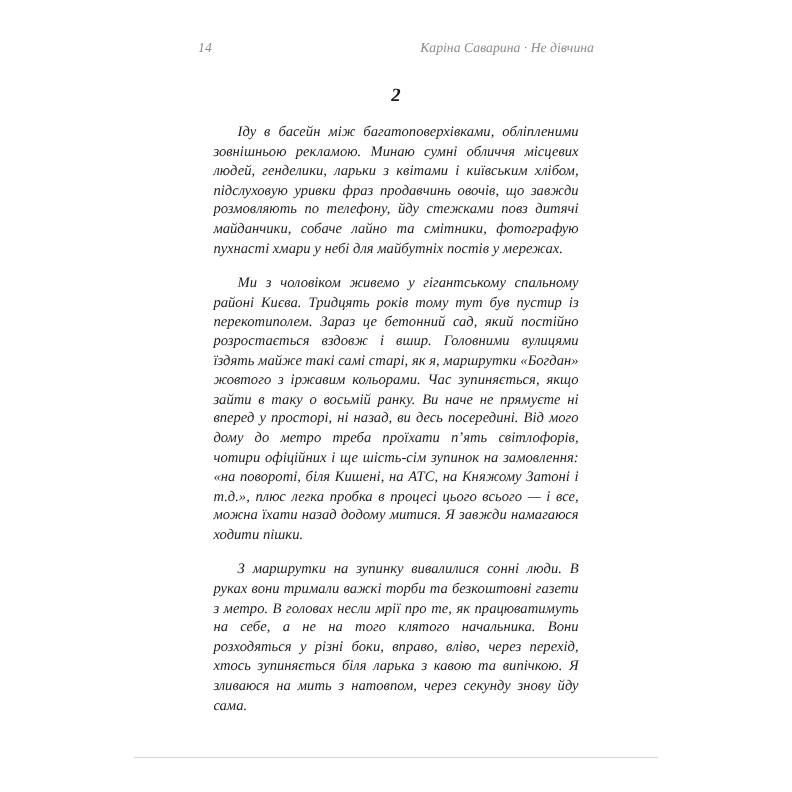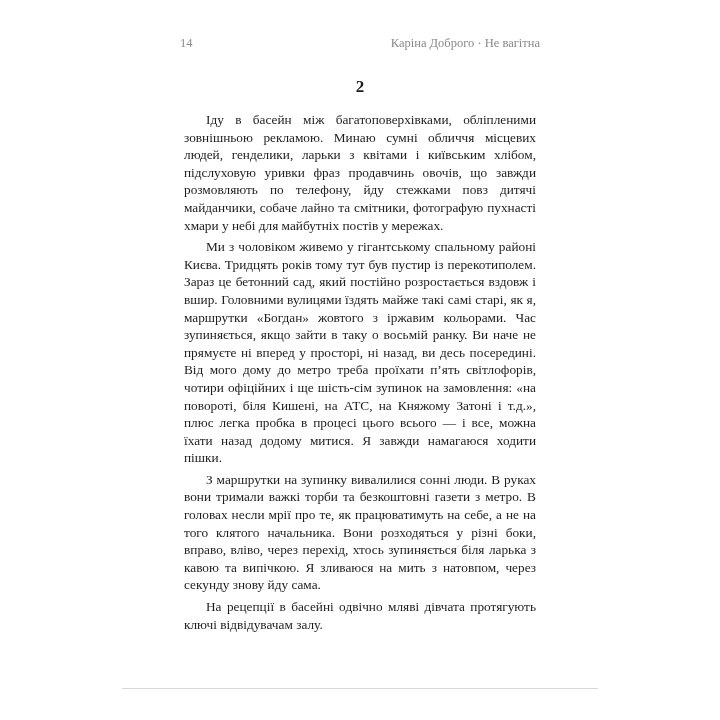--- a/index.html
+++ b/index.html
@@ -7,20 +7,21 @@
     padding: 0;
     background: #ffffff;
     font-family: "Liberation Serif", serif;
   }
   .page {
     position: relative;
     width: 640px;
     height: 720px;
     background: #ffffff;
     overflow: hidden;
+    font-style: italic;
   }
   .text-col {
     position: absolute;
     left: 180px;
     top: 36px;
     width: 360px;
   }
   .page-header {
     display: flex;
     justify-content: space-between;
@@ -33,21 +34,21 @@
     text-align: right;
   }
   .chapter-number {
     margin: 26px 0 14px 0;
     text-align: center;
     font-weight: bold;
     font-size: 17px;
     color: #1a1a1a;
   }
   .body-text p {
-    margin: 4px;
+    margin: 14px;
     padding: 0;
     text-indent: 22px;
     font-size: 13.3px;
     line-height: 17.6px;
     text-align: justify;
     color: #1d1d1d;
     hyphens: auto;
   }
   .footer-rule {
     position: absolute;
@@ -59,28 +60,27 @@
   }
 </style>
 </head>
 <body>
 
 <div class="page">
   <div class="text-col">
 
     <div class="page-header">
       <span class="page-num">14</span>
-      <span class="running-title">Каріна Доброго · Не вагітна</span>
+      <span class="running-title">Каріна Саварина · Не дівчина</span>
     </div>
 
     <div class="chapter-number">2</div>
 
     <div class="body-text">
       <p>Іду в басейн між багатоповерхівками, обліпленими зовнішньою рекламою. Минаю сумні обличчя місцевих людей, генделики, ларьки з квітами і київським хлібом, підслуховую уривки фраз продавчинь овочів, що завжди розмовляють по телефону, йду стежками повз дитячі майданчики, собаче лайно та смітники, фотографую пухнасті хмари у небі для майбутніх постів у мережах.</p>
       <p>Ми з чоловіком живемо у гігантському спальному районі Києва. Тридцять років тому тут був пустир із перекотиполем. Зараз це бетонний сад, який постійно розростається вздовж і вшир. Головними вулицями їздять майже такі самі старі, як я, маршрутки «Богдан» жовтого з іржавим кольорами. Час зупиняється, якщо зайти в таку о восьмій ранку. Ви наче не прямуєте ні вперед у просторі, ні назад, ви десь посередині. Від мого дому до метро треба проїхати п’ять світлофорів, чотири офіційних і ще шість-сім зупинок на замовлення: «на повороті, біля Кишені, на АТС, на Княжому Затоні і т.д.», плюс легка пробка в процесі цього всього — і все, можна їхати назад додому митися. Я завжди намагаюся ходити пішки.</p>
       <p>З маршрутки на зупинку вивалилися сонні люди. В руках вони тримали важкі торби та безкоштовні газети з метро. В головах несли мрії про те, як працюватимуть на себе, а не на того клятого начальника. Вони розходяться у різні боки, вправо, вліво, через перехід, хтось зупиняється біля ларька з кавою та випічкою. Я зливаюся на мить з натовпом, через секунду знову йду сама.</p>
-      <p>На рецепції в басейні одвічно мляві дівчата протягують ключі відвідувачам залу.</p>
     </div>
 
   </div>
 
   <div class="footer-rule"></div>
 </div>
 
 </body></html>

